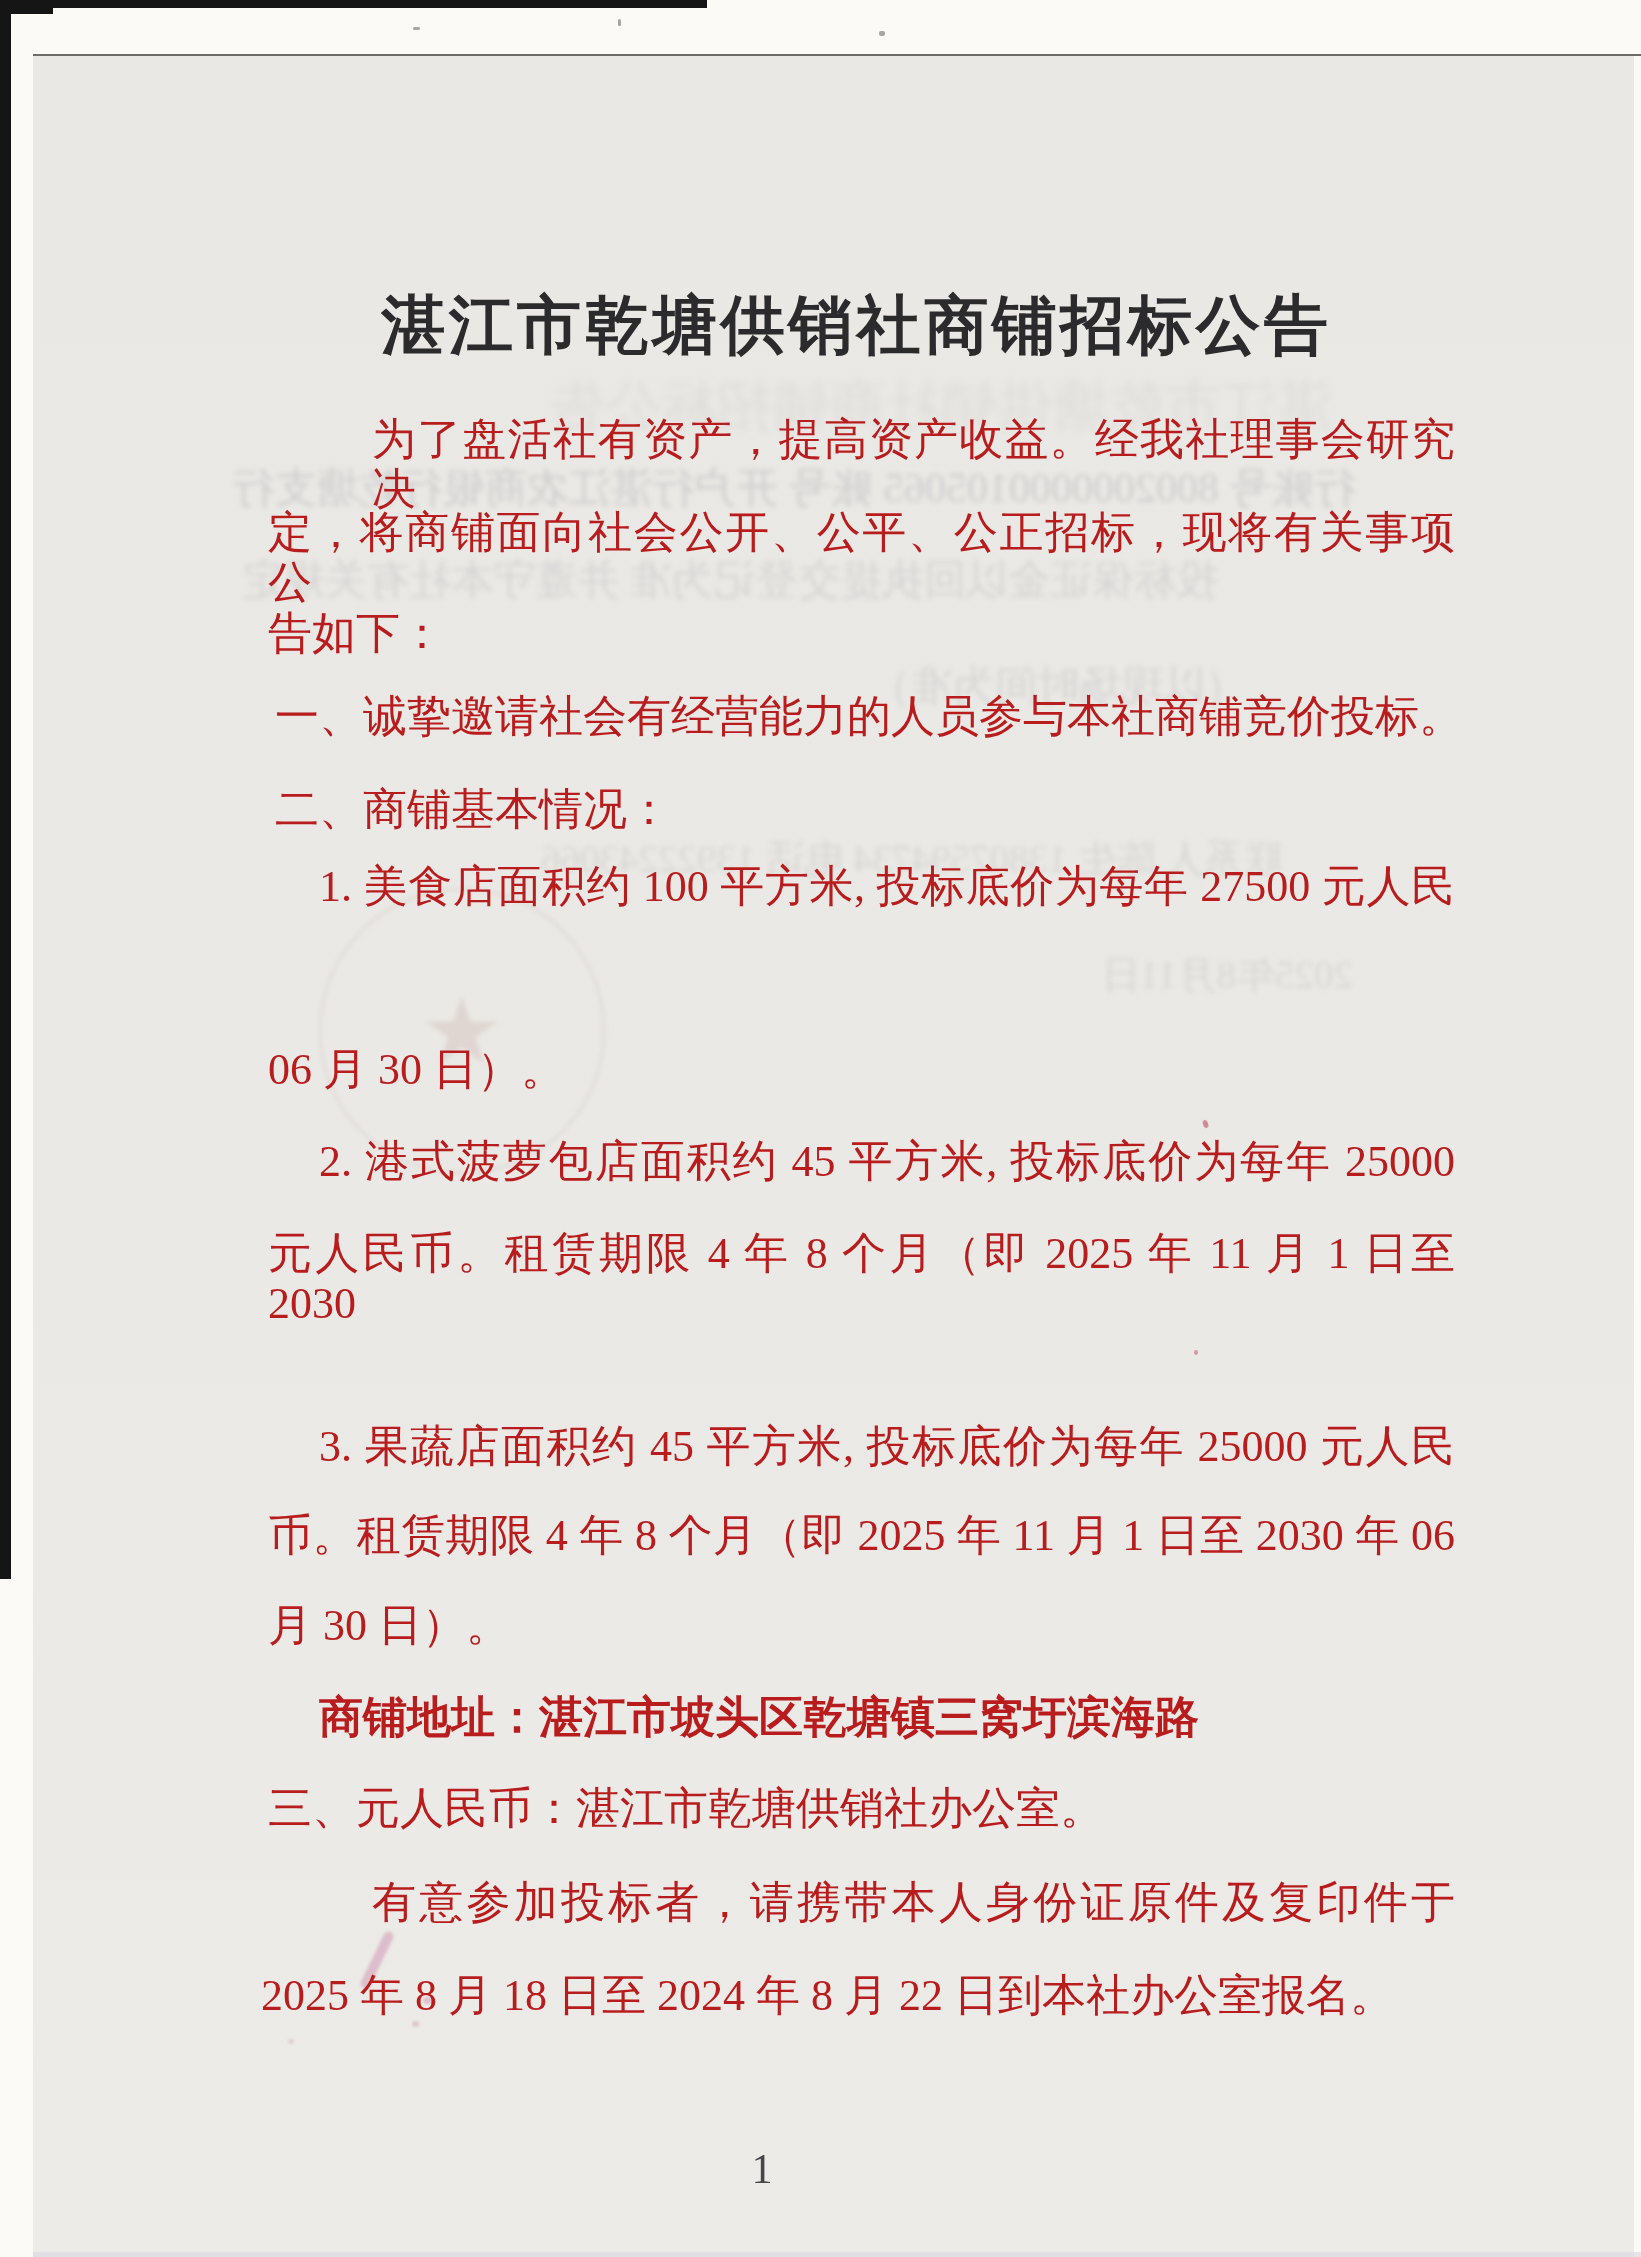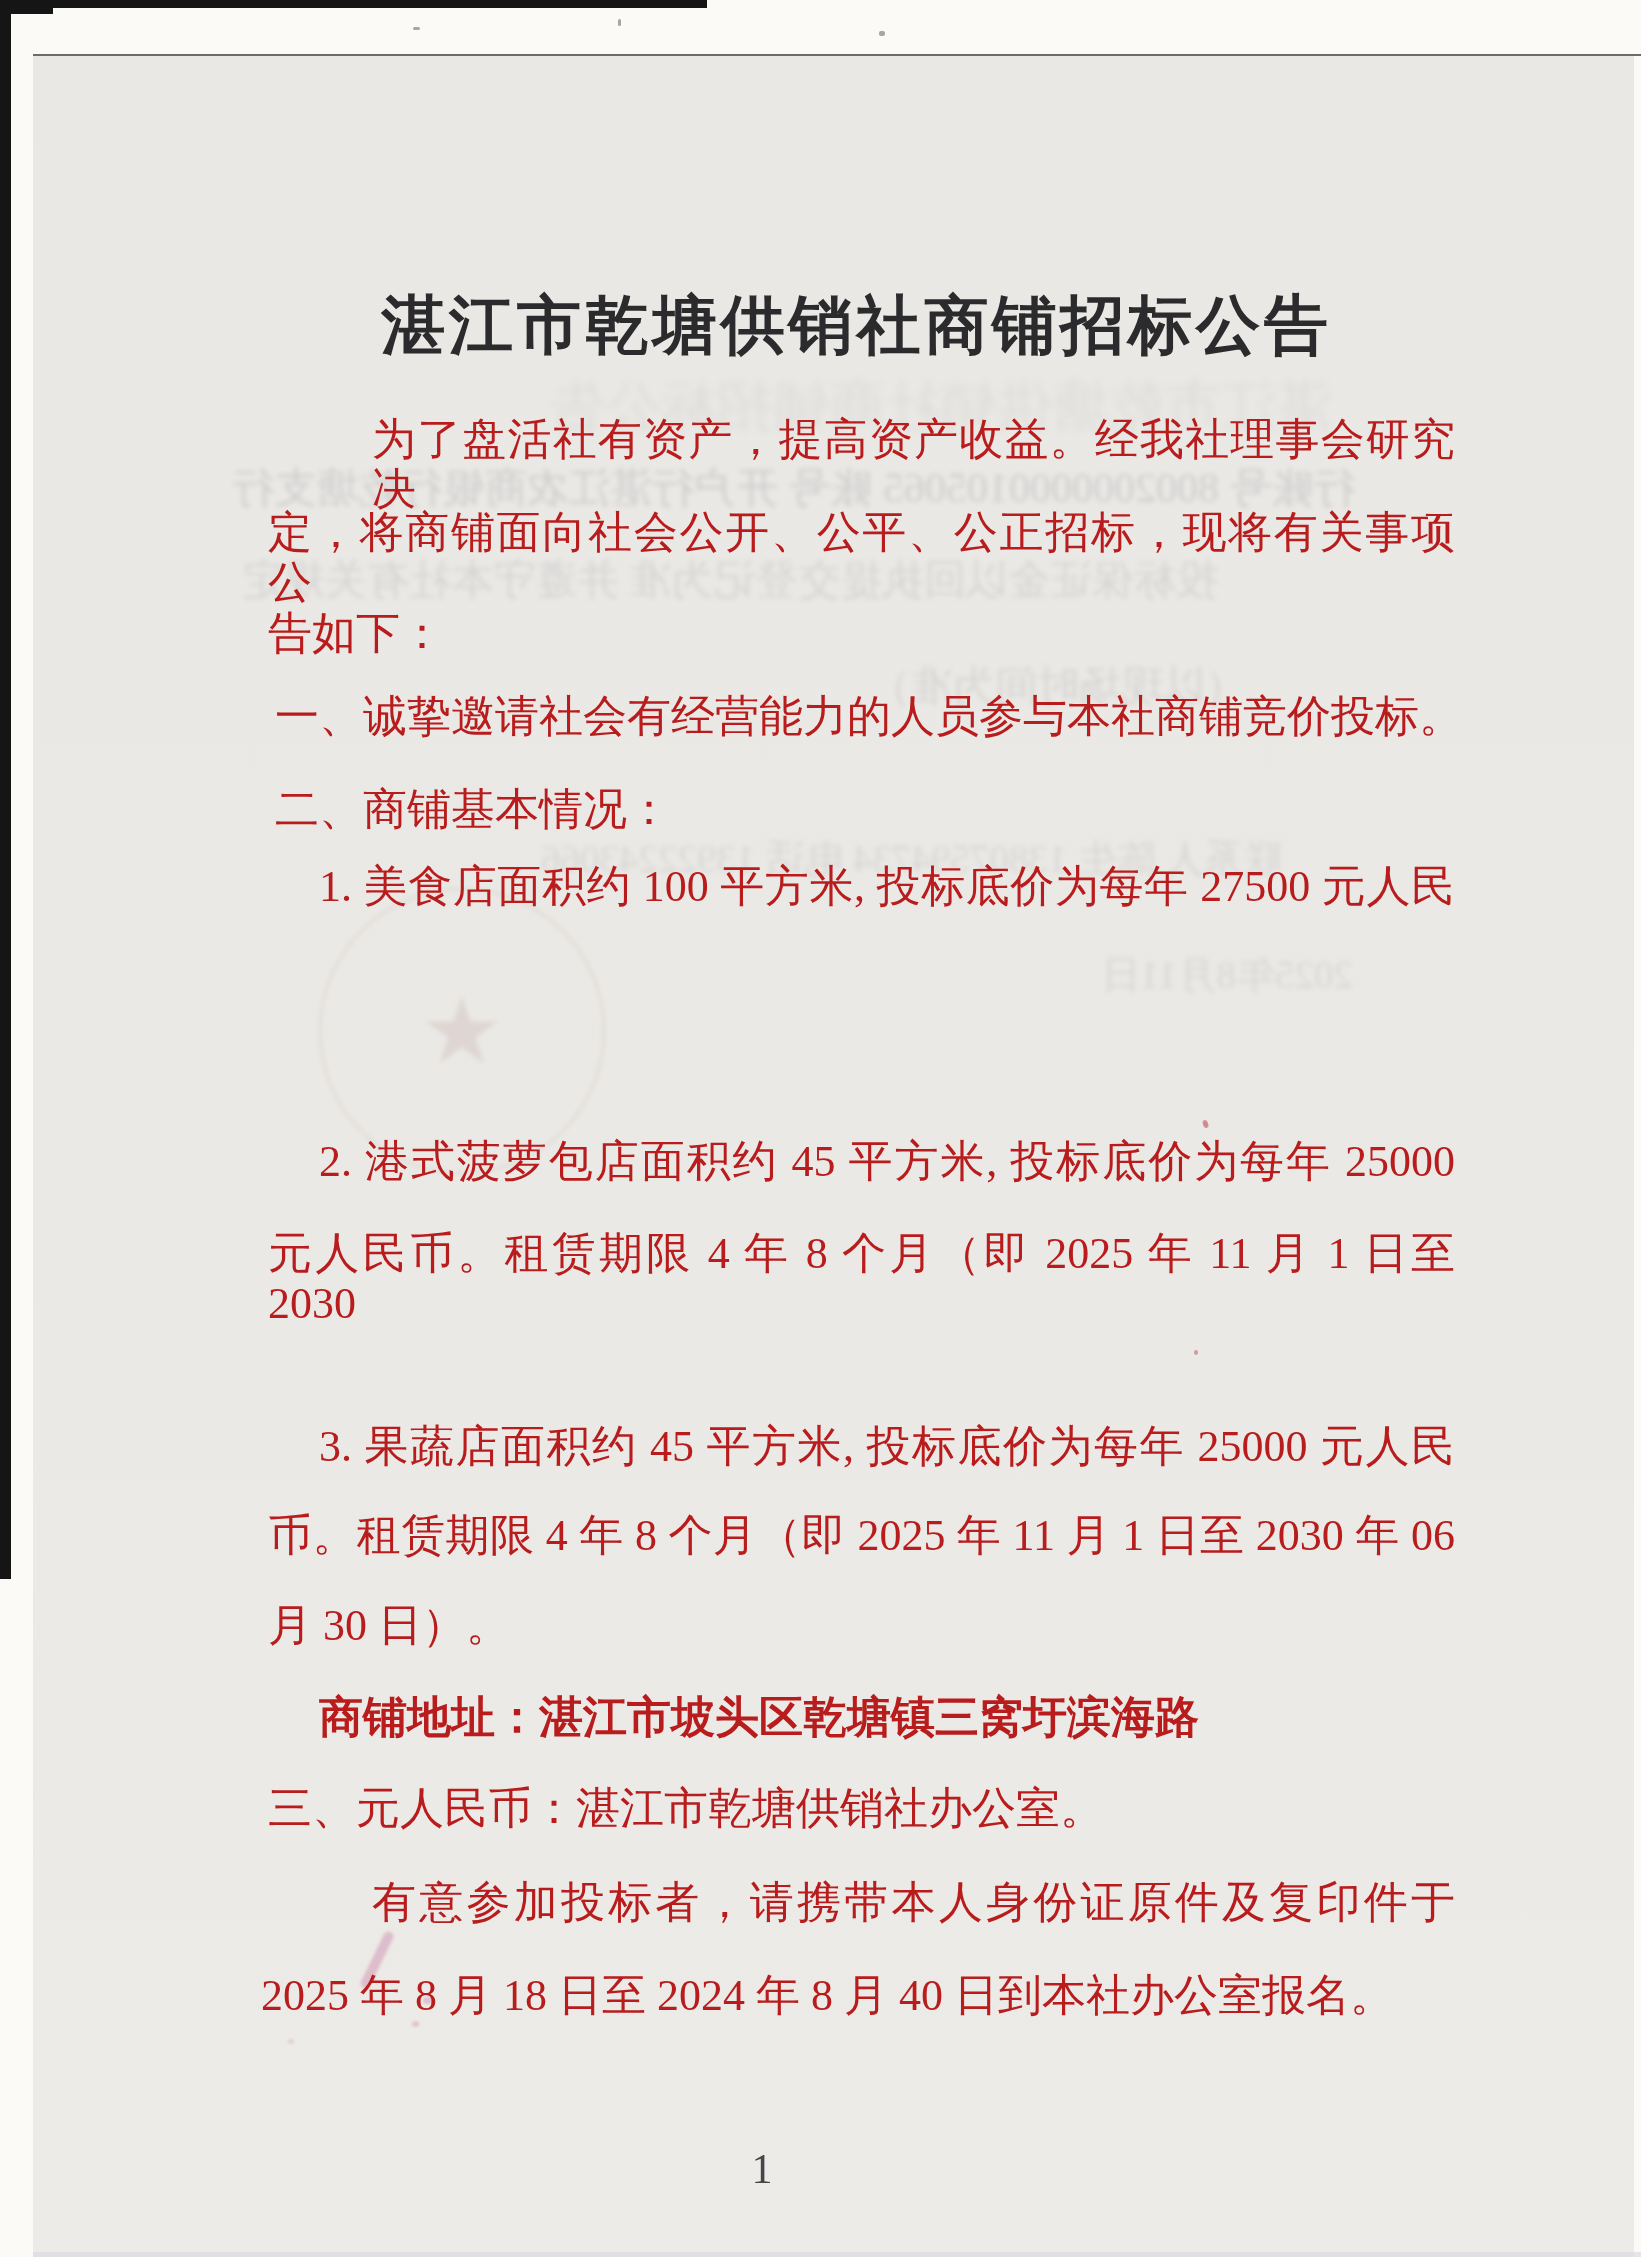--- a/index.html
+++ b/index.html
@@ -91,27 +91,28 @@
   <div class="mark m-red2"></div>
 
   <div class="title">湛江市乾塘供销社商铺招标公告</div>
 
   <div class="tl just" style="left:372px;top:415px;width:1083px;">为了盘活社有资产，提高资产收益。经我社理事会研究决</div>
   <div class="tl just" style="left:268px;top:508px;width:1187px;">定，将商铺面向社会公开、公平、公正招标，现将有关事项公</div>
   <div class="tl" style="left:268px;top:609px;">告如下：</div>
   <div class="tl" style="left:275px;top:692px;">一、诚挚邀请社会有经营能力的人员参与本社商铺竞价投标。</div>
   <div class="tl" style="left:275px;top:785px;">二、商铺基本情况：</div>
   <div class="tl just" style="left:319px;top:862px;width:1136px;">1. 美食店面积约 100 平方米, 投标底价为每年 27500 元人民</div>
+  <div class="tl" style="left:268px;top:1045px;">06 月 30 日）。</div>
   <div class="tl just" style="left:319px;top:1137px;width:1136px;">2. 港式菠萝包店面积约 45 平方米, 投标底价为每年 25000</div>
   <div class="tl just" style="left:268px;top:1229px;width:1187px;">元人民币。租赁期限 4 年 8 个月（即 2025 年 11 月 1 日至 2030</div>
   <div class="tl just" style="left:319px;top:1422px;width:1136px;">3. 果蔬店面积约 45 平方米, 投标底价为每年 25000 元人民</div>
   <div class="tl just" style="left:268px;top:1511px;width:1187px;">币。租赁期限 4 年 8 个月（即 2025 年 11 月 1 日至 2030 年 06</div>
   <div class="tl" style="left:268px;top:1601px;">月 30 日）。</div>
   <div class="tl" style="left:319px;top:1693px;font-weight:bold;">商铺地址：湛江市坡头区乾塘镇三窝圩滨海路</div>
   <div class="tl" style="left:268px;top:1784px;">三、元人民币：湛江市乾塘供销社办公室。</div>
   <div class="tl just" style="left:372px;top:1878px;width:1083px;">有意参加投标者，请携带本人身份证原件及复印件于</div>
-  <div class="tl" style="left:261px;top:1971px;">2025 年 8 月 18 日至 2024 年 8 月 40 日到本社办公室报名。</div>
+  <div class="tl" style="left:261px;top:1971px;">2025 年 8 月 18 日至 2024 年 8 月 22 日到本社办公室报名。</div>
 
   <div class="pagenum">1</div>
 
   <div class="page-bottomtint"></div>
 </div>
 
 
 </body></html>

